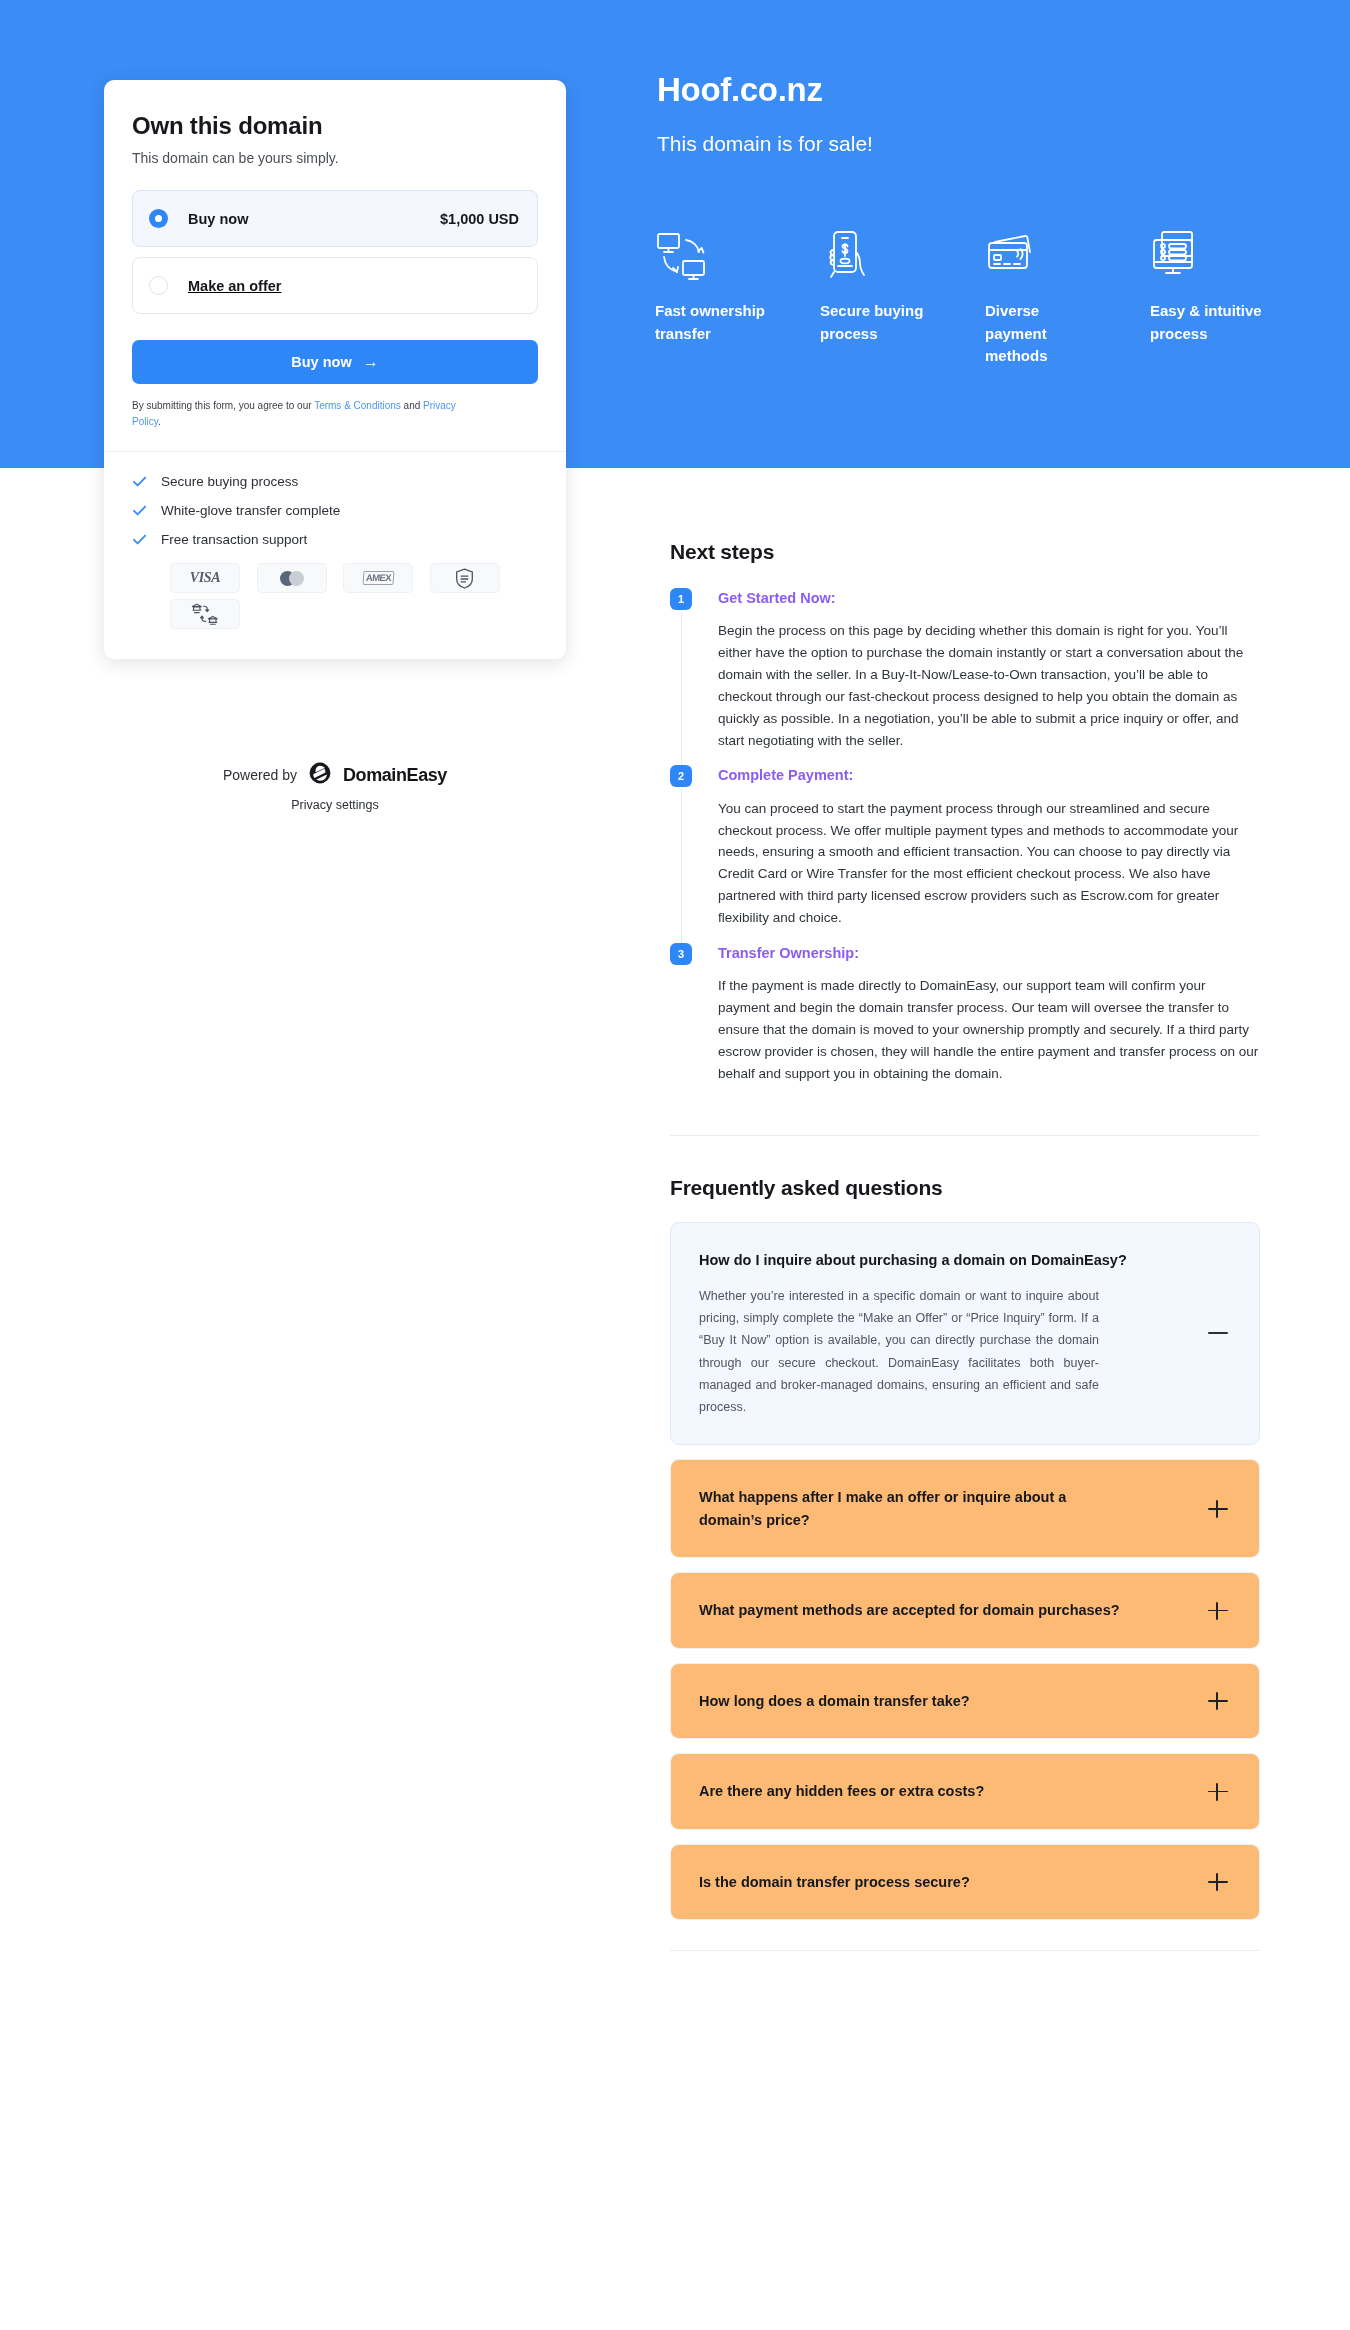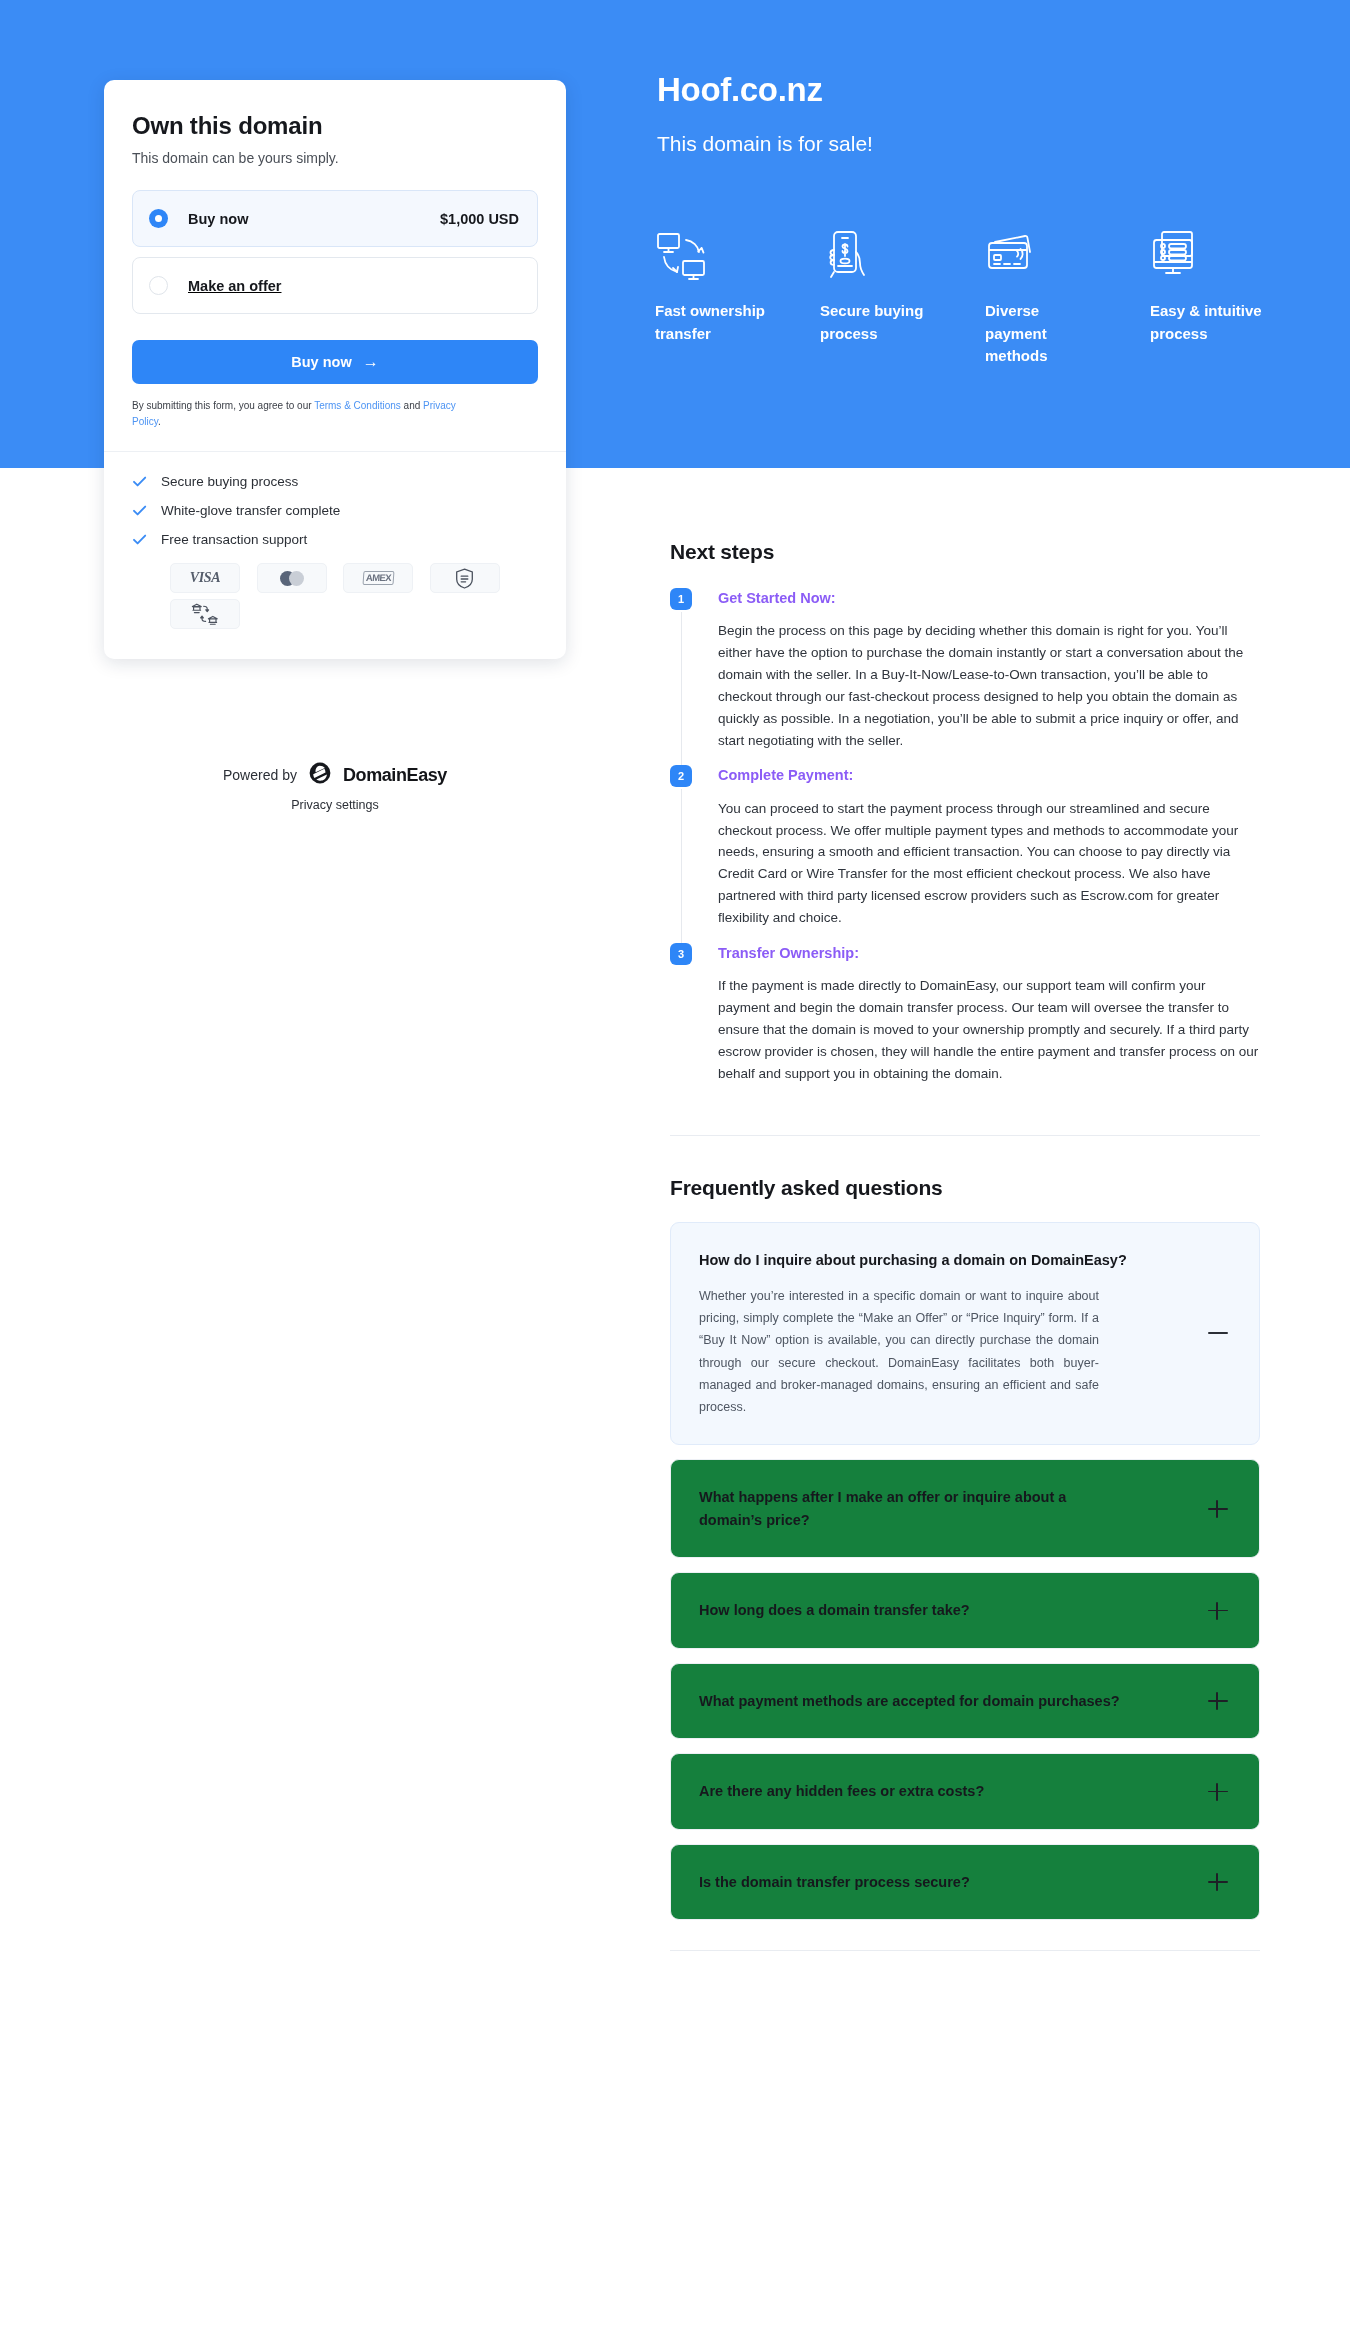--- a/index.html
+++ b/index.html
@@ -294,21 +294,21 @@
     height: 1px;
     background: #e9ecf1;
   }
 
   .faq-title { margin-top: 40px; }
 
   .faq-list { margin-top: 22px; }
   .faq-item {
     border: 1px solid #edf0f5;
     border-radius: 9px;
-    background: #15803d;
+    background: #fdba74;
     margin-bottom: 14px;
     padding: 26px 30px 26px 28px;
     display: flex;
     align-items: flex-start;
     gap: 16px;
   }
   .faq-item.open {
     background: #f3f8fe;
     border-color: #e0ebfa;
   }
@@ -571,28 +571,28 @@
 
       <div class="faq-item">
         <div class="faq-main">
           <div class="faq-q">What happens after I make an offer or inquire about a domain’s price?</div>
         </div>
         <span class="faq-toggle"></span>
       </div>
 
       <div class="faq-item">
         <div class="faq-main">
-          <div class="faq-q">How long does a domain transfer take?</div>
+          <div class="faq-q">What payment methods are accepted for domain purchases?</div>
         </div>
         <span class="faq-toggle"></span>
       </div>
 
       <div class="faq-item">
         <div class="faq-main">
-          <div class="faq-q">What payment methods are accepted for domain purchases?</div>
+          <div class="faq-q">How long does a domain transfer take?</div>
         </div>
         <span class="faq-toggle"></span>
       </div>
 
       <div class="faq-item">
         <div class="faq-main">
           <div class="faq-q">Are there any hidden fees or extra costs?</div>
         </div>
         <span class="faq-toggle"></span>
       </div>

